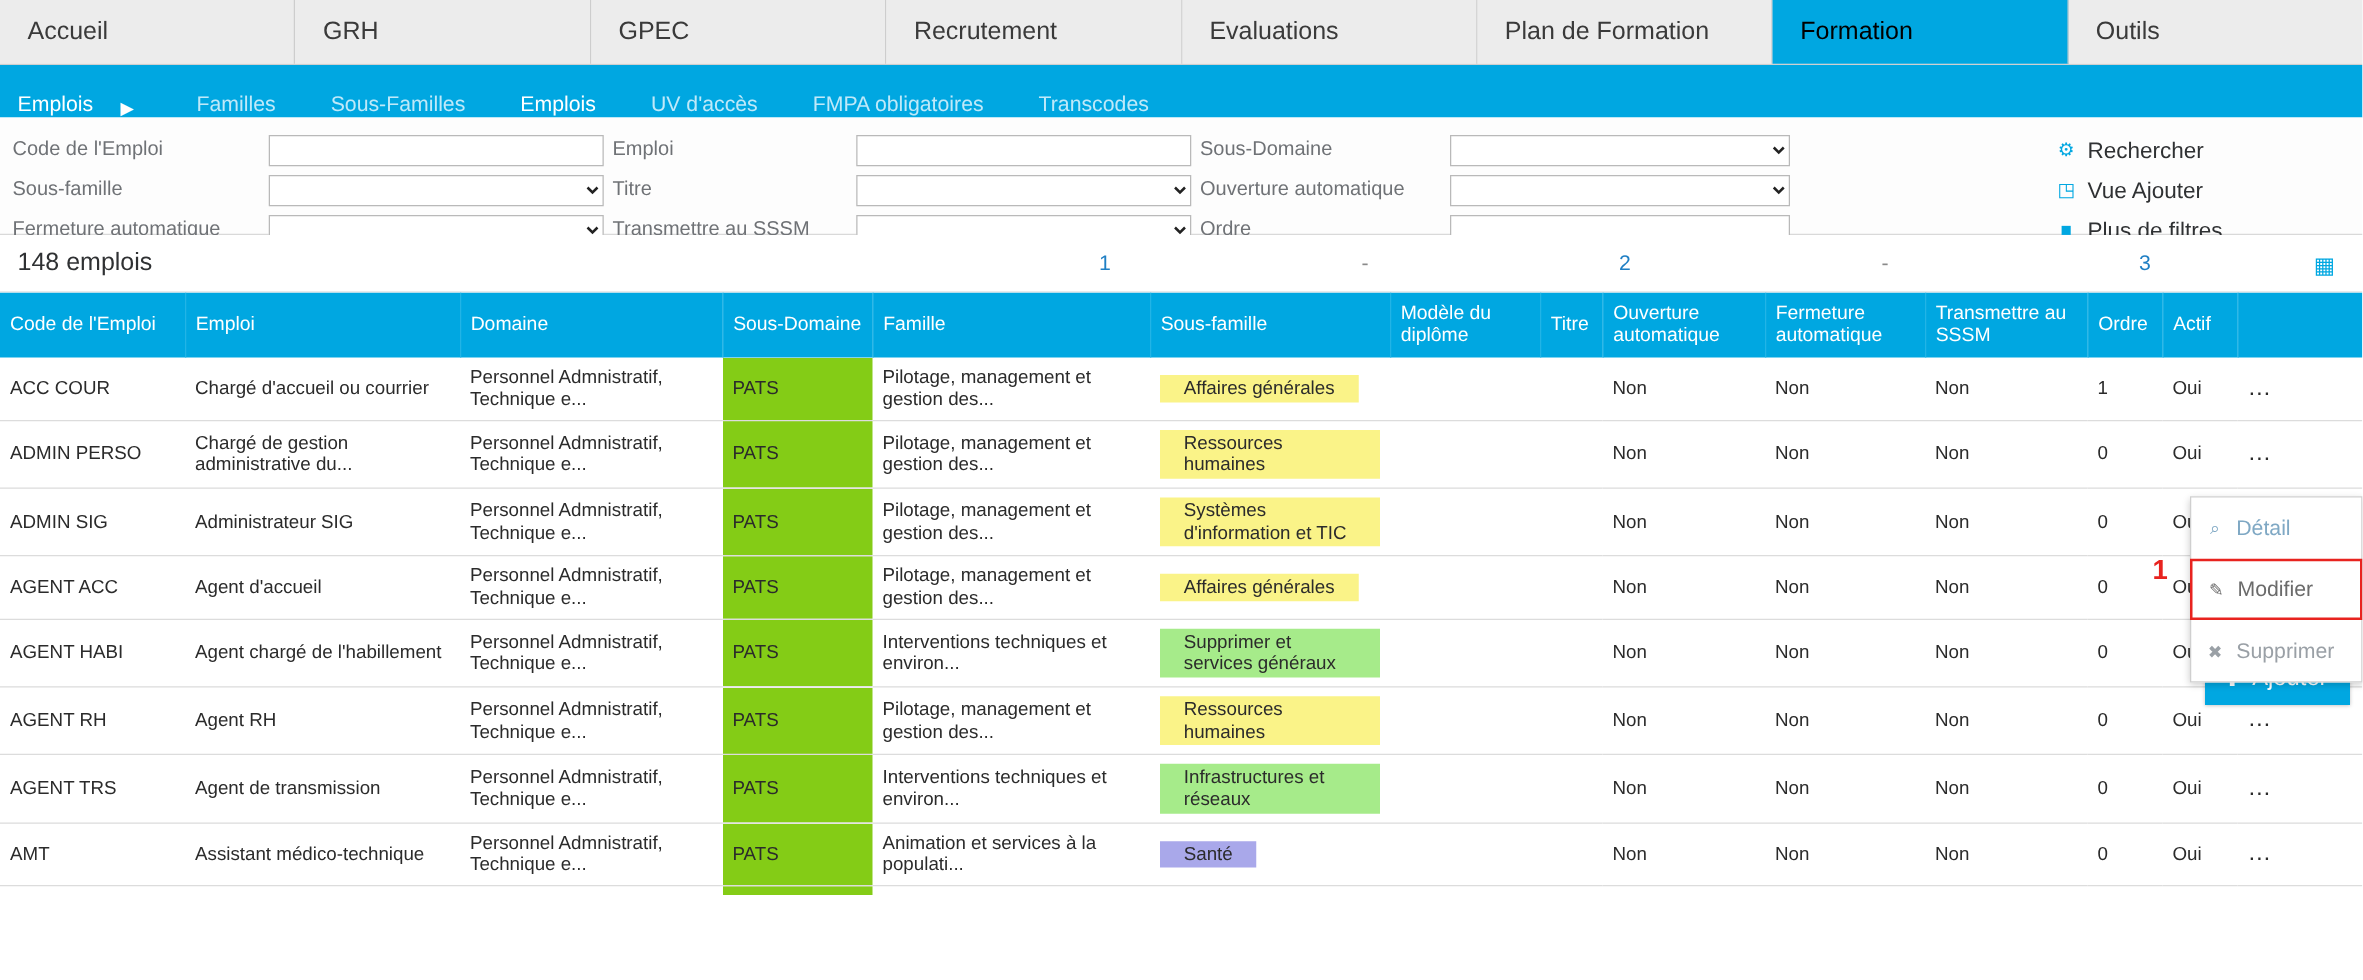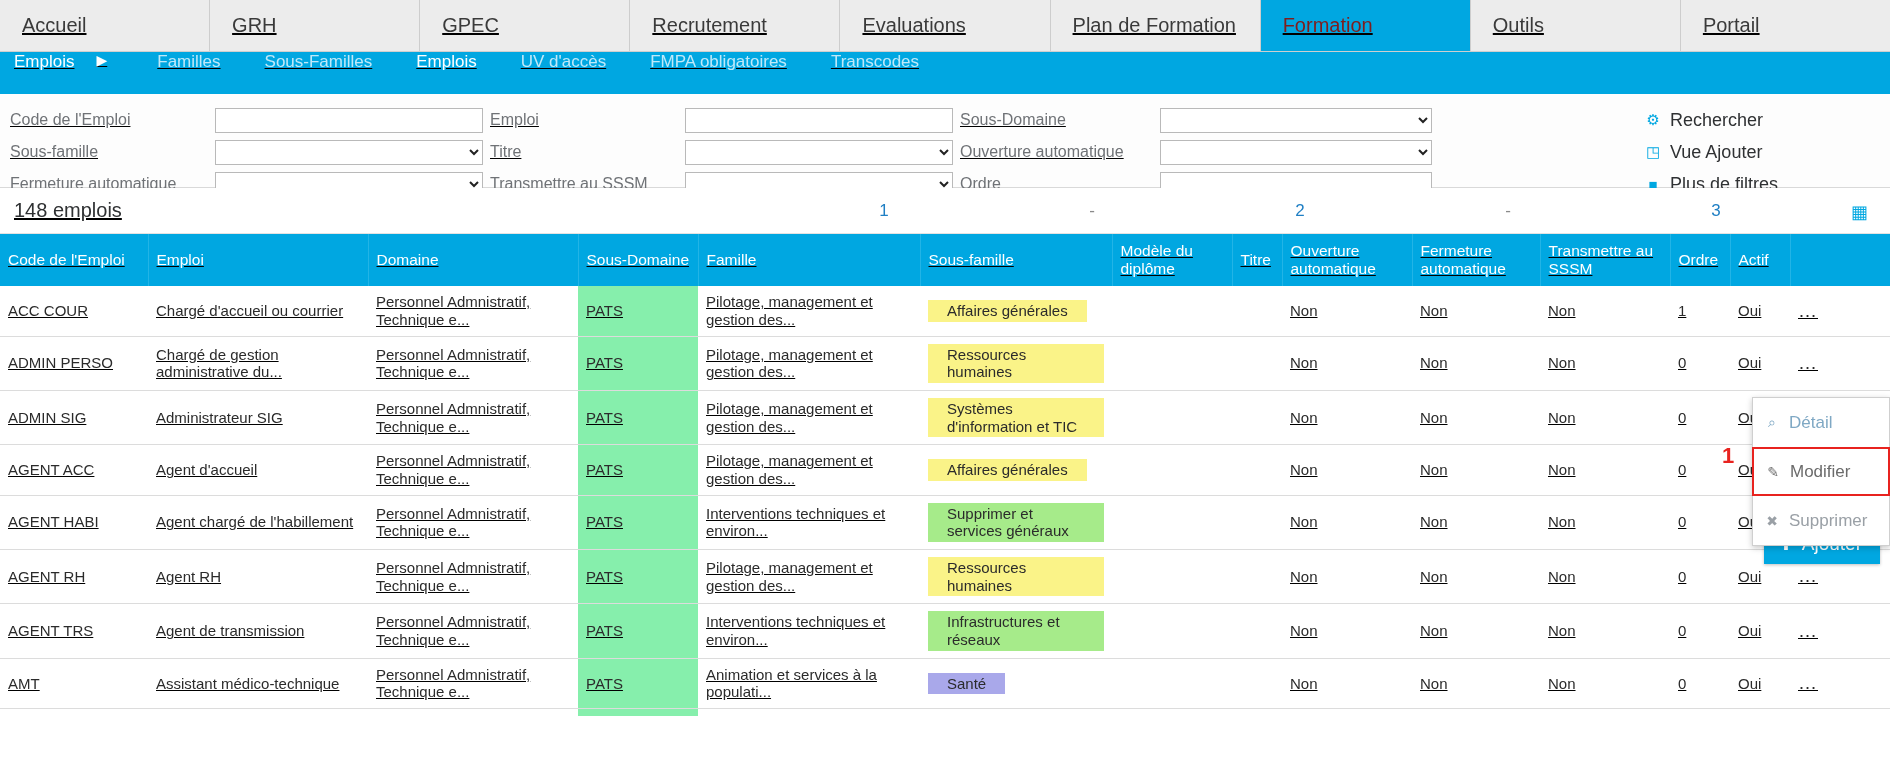--- a/index.html
+++ b/index.html
@@ -7,21 +7,20 @@
     margin: 0; padding: 0;
     width: 1890px; height: 784px;
     background: #ffffff;
     font-family: "Liberation Sans", sans-serif;
     overflow: hidden;
   }
   .app {
     position: relative;
     width: 1890px; height: 572px;
     background: #ffffff;
-    text-decoration: underline;
   }
 
   
   .topnav {
     display: flex;
     height: 52px;
     background: #e9e9e9;
     border-bottom: 1px solid #cfcfcf;
   }
   .topnav .tab {
@@ -33,27 +32,27 @@
     color: #3a3a3a;
     background: #ececec;
     border-right: 1px solid #cdcdcd;
     cursor: default;
     white-space: nowrap;
     overflow: hidden;
   }
   .topnav .tab:last-child { border-right: none; }
   .topnav .tab.active {
     background: #00A7E1;
-    color: #7f1d1d;
+    color: #000000;
   }
 
   
   .subnav {
     display: flex;
-    align-items: flex-start;
+    align-items: flex-end;
     height: 42px;
     background: #00A7E1;
     color: #ffffff;
     padding-left: 14px;
     font-size: 17px;
   }
   .subnav .crumb {
     color: #ffffff;
     padding-right: 10px;
   }
@@ -199,21 +198,21 @@
     padding: 7px 8px;
     border-bottom: 1px solid #dcdcdc;
     vertical-align: middle;
     color: #2b2b2b;
     line-height: 1.18;
     height: 50px;
     overflow: hidden;
   }
   tr.row-selected td { color: #1f7fc4; }
   td.c-sousdomaine {
-    background: #86efac;
+    background: #84cc16;
     color: #1c1c1c;
   }
   td.c-famille { }
   td.c-sousfam span.chip {
     display: inline-block;
     padding: 2px 19px;
   }
   .center { text-align: left; }
   .dots {
     color: #6d6d6d;
@@ -304,23 +303,20 @@
         <span>Evaluations</span>
       </div>
     <div class="tab">
         <span>Plan de Formation</span>
       </div>
     <div class="tab active">
         <span>Formation</span>
       </div>
     <div class="tab">
         <span>Outils</span>
-      </div>
-    <div class="tab">
-        <span>Portail</span>
       </div>
   </div>
 
   <div class="subnav">
     <span class="crumb">Emplois</span>
     <span class="crumb-arrow">▶</span>
     <span class="subitem">Familles</span>
     <span class="subitem">Sous-Familles</span>
     <span class="subitem active">Emplois</span>
     <span class="subitem">UV d'accès</span>

